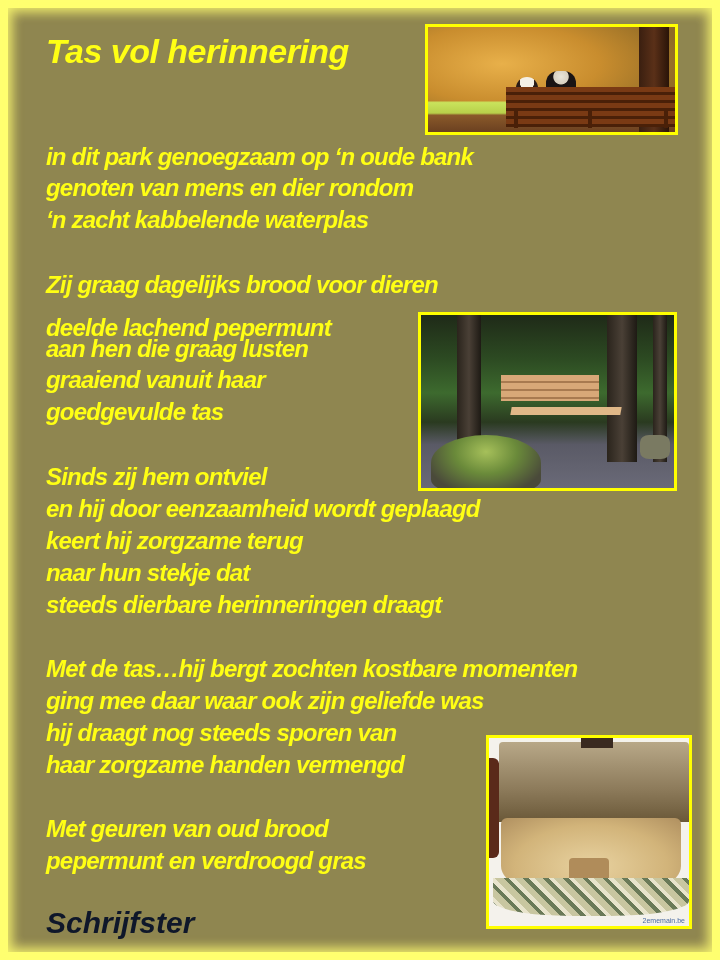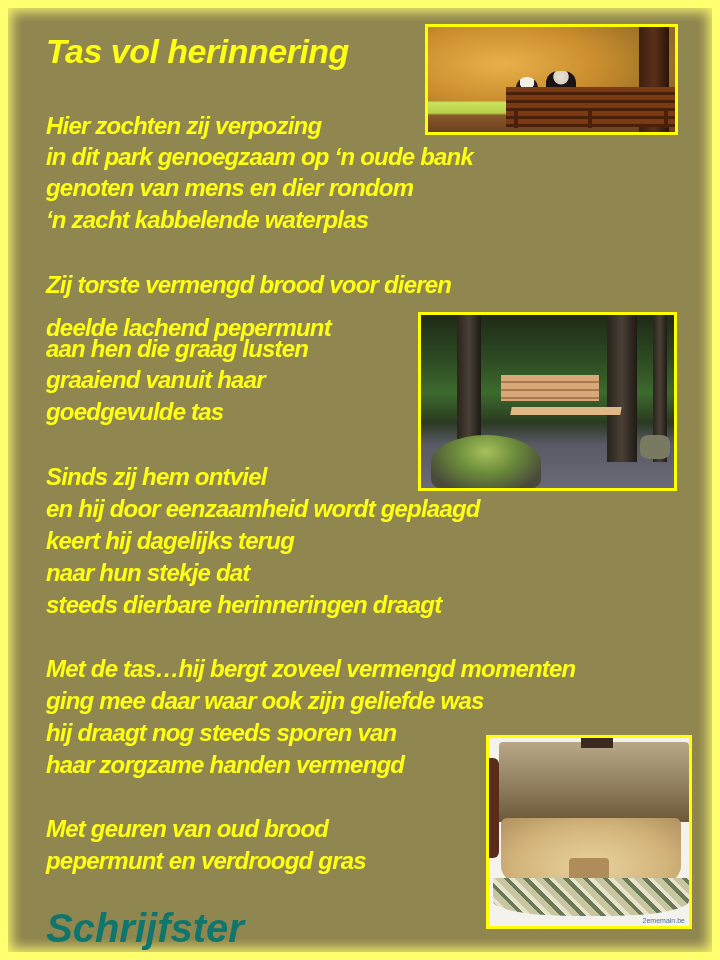--- a/index.html
+++ b/index.html
@@ -33,21 +33,21 @@
       font-weight: bold; font-style: italic;
       font-size: 24px; color: #FFFF14;
       letter-spacing: -0.8px;
       white-space: nowrap;
       line-height: 31px;
     }
     .signature {
       position: absolute; left: 46px; top: 906px;
       font-family: "Liberation Sans", sans-serif;
       font-weight: bold; font-style: italic;
-      font-size: 40px; color: #0f766e;
+      font-size: 30px; color: #0f172a;
       white-space: nowrap;
     }
     .photo {
       position: absolute; border: 3px solid #FFFF00; overflow: hidden;
     }
     
     .photo-park {
       left: 425px; top: 24px; width: 253px; height: 111px;
       background:
         linear-gradient(180deg, rgba(0,0,0,0) 0%, rgba(0,0,0,0) 70%, #c9e35c 72%, #b8d04a 82%, #8a5a2a 84%, #6b4020 100%),
@@ -142,38 +142,37 @@
   </style>
 </head>
 <body>
 
 <div class="frame">
   <div class="panel"></div>
   <div class="panel-glow"></div>
 
   <div class="title">Tas vol herinnering</div>
 
-  <div class="line" style="top:110px">Hier zochten zij verpozing</div>
   <div class="line" style="top:141px">in dit park genoegzaam op ‘n oude bank</div>
   <div class="line" style="top:172px">genoten van mens en dier rondom</div>
   <div class="line" style="top:204px">‘n zacht kabbelende waterplas</div>
 
-  <div class="line" style="top:269px">Zij torste vermengd brood voor dieren</div>
+  <div class="line" style="top:269px">Zij graag dagelijks brood voor dieren</div>
   <div class="line" style="top:312px">deelde lachend pepermunt</div>
   <div class="line" style="top:333px">aan hen die graag lusten</div>
   <div class="line" style="top:364px">graaiend vanuit haar</div>
   <div class="line" style="top:461px">Sinds zij hem ontviel</div>
 
   <div class="line" style="top:396px">goedgevulde tas</div>
   <div class="line" style="top:493px">en hij door eenzaamheid wordt geplaagd</div>
-  <div class="line" style="top:525px">keert hij dagelijks terug</div>
+  <div class="line" style="top:525px">keert hij zorgzame terug</div>
   <div class="line" style="top:557px">naar hun stekje dat</div>
   <div class="line" style="top:589px">steeds dierbare herinneringen draagt</div>
 
-  <div class="line" style="top:653px">Met de tas…hij bergt zoveel vermengd momenten</div>
+  <div class="line" style="top:653px">Met de tas…hij bergt zochten kostbare momenten</div>
   <div class="line" style="top:685px">ging mee daar waar ook zijn geliefde was</div>
   <div class="line" style="top:717px">hij draagt nog steeds sporen van</div>
   <div class="line" style="top:749px">haar zorgzame handen vermengd</div>
 
   <div class="line" style="top:813px">Met geuren van oud brood</div>
   <div class="line" style="top:845px">pepermunt en verdroogd gras</div>
 
   <div class="signature">Schrijfster</div>
 
   <div class="photo photo-park">

